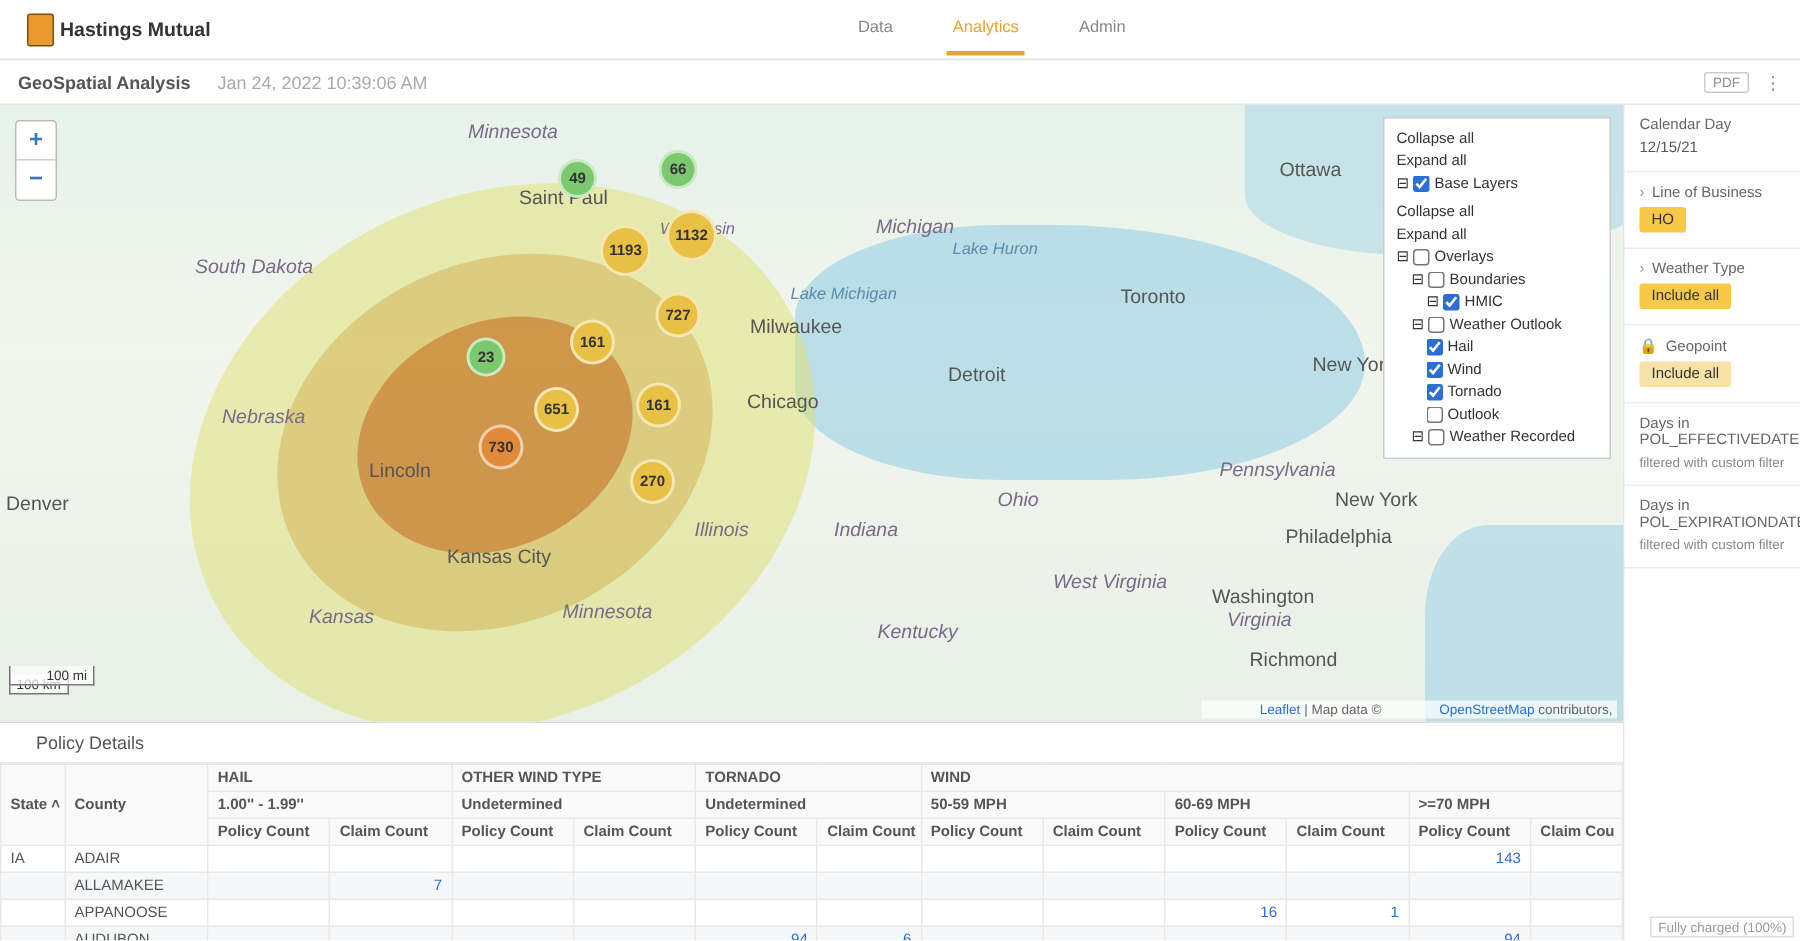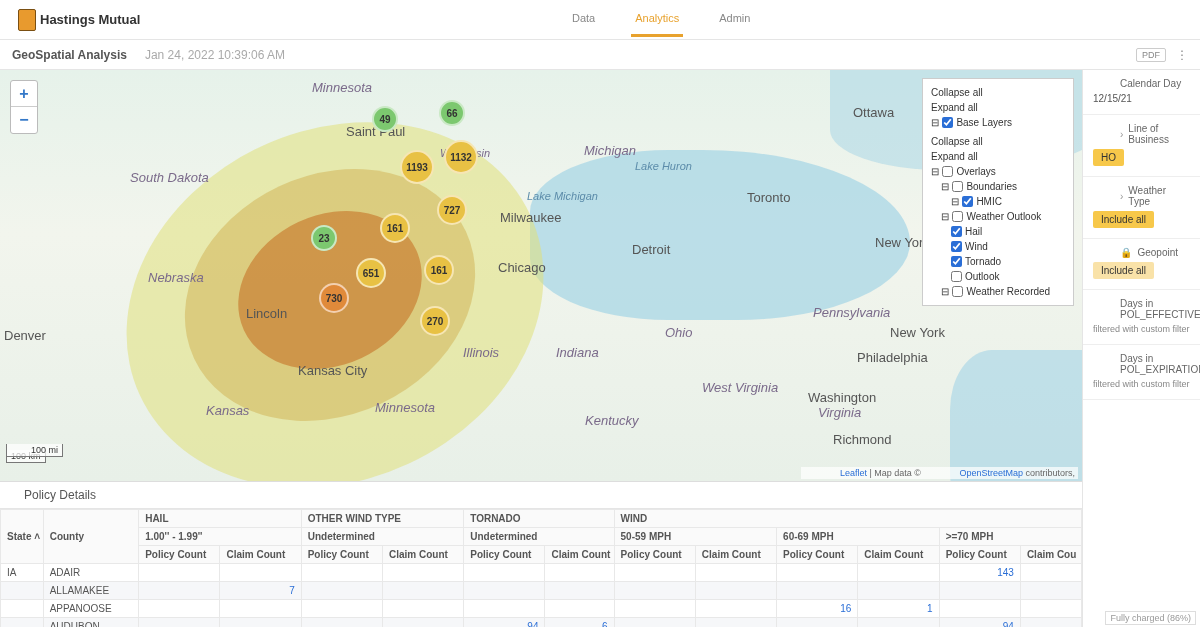--- a/index.html
+++ b/index.html
@@ -43,21 +43,21 @@
   .table-area { height: 145px; overflow: hidden; }
   .table-title { padding: 6px 24px; font-size: 12px; color: #555; border-bottom: 1px solid #e5e5e5; }
   table { border-collapse: collapse; width: 100%; font-size: 10px; color: #555; table-layout: fixed; }
   th, td { border: 1px solid #e8e8e8; padding: 3px 6px; text-align: left; white-space: nowrap; overflow: hidden; }
   th { font-weight: 600; background: #fafafa; }
   td.num { text-align: right; color: #2a6ed6; }
   tr.even td { background: #f6f7f9; }
   .filters { width: 118px; border-left: 1px solid #e5e5e5; padding: 0; }
   .filter-header { padding: 8px 10px; font-size: 12px; font-weight: 600; color: #555; border-bottom: 1px solid #eee; }
   .filter-block { padding: 8px 10px 10px; border-bottom: 1px solid #eee; }
-  .filter-label { font-size: 10px; color: #666; margin-bottom: 4px; display: flex; align-items: center; gap: 3px; margin-left: 27px; }
+  .filter-label { font-size: 10px; color: #666; margin-bottom: 4px; display: flex; align-items: center; gap: 3px; }
   .filter-val { font-size: 10px; color: #555; }
   .tag { display: inline-block; background: #f7c84a; padding: 3px 8px; border-radius: 2px; font-size: 10px; color: #333; }
   .tag.light { background: #f9e2a8; }
   .filter-note { font-size: 9px; color: #888; margin-top: 3px; }
   .chevron { color: #999; margin-right: 2px; }
   .lock { color: #aaa; margin-right: 2px; }
   .status-bar { position: absolute; bottom: 2px; right: 4px; font-size: 9px; color: #999; border: 1px solid #ddd; padding: 1px 4px; background: #fff; }
 </style>
 </head>
 <body>
@@ -339,13 +339,13 @@
     <div class="filter-block">
       <div class="filter-label" style="display:block;">
         <span>Days in</span><br>
         <span>POL_EXPIRATIONDATE</span>
       </div>
       <div class="filter-note">filtered with custom filter</div>
     </div>
   </div>
 </div>
 
-<div class="status-bar">Fully charged (86%)</div>
+<div class="status-bar">Fully charged (100%)</div>
 
 </body></html>

